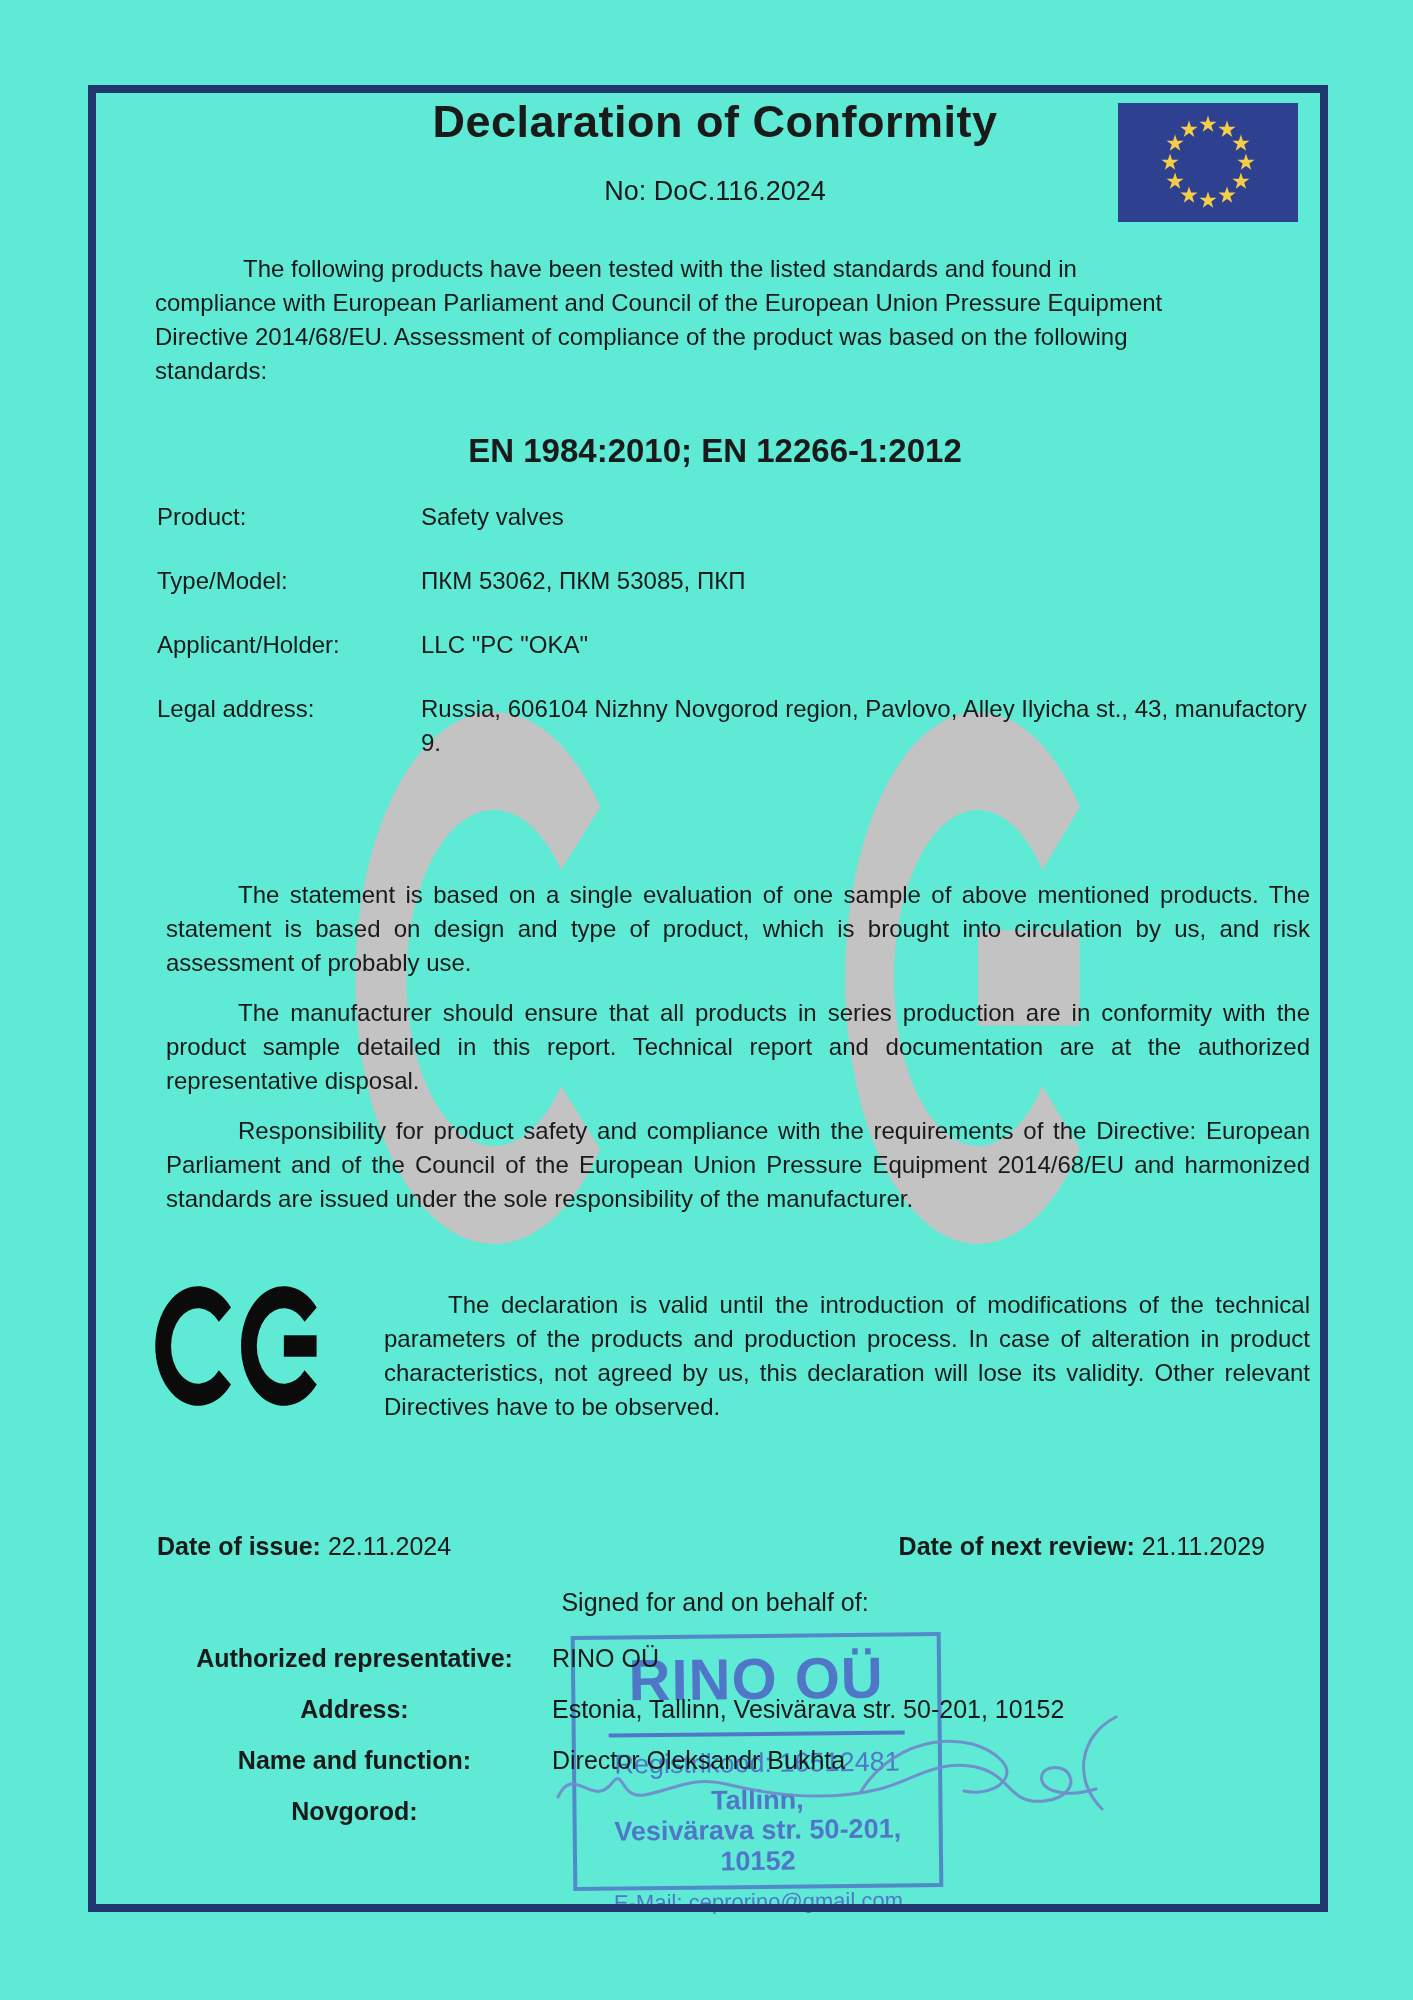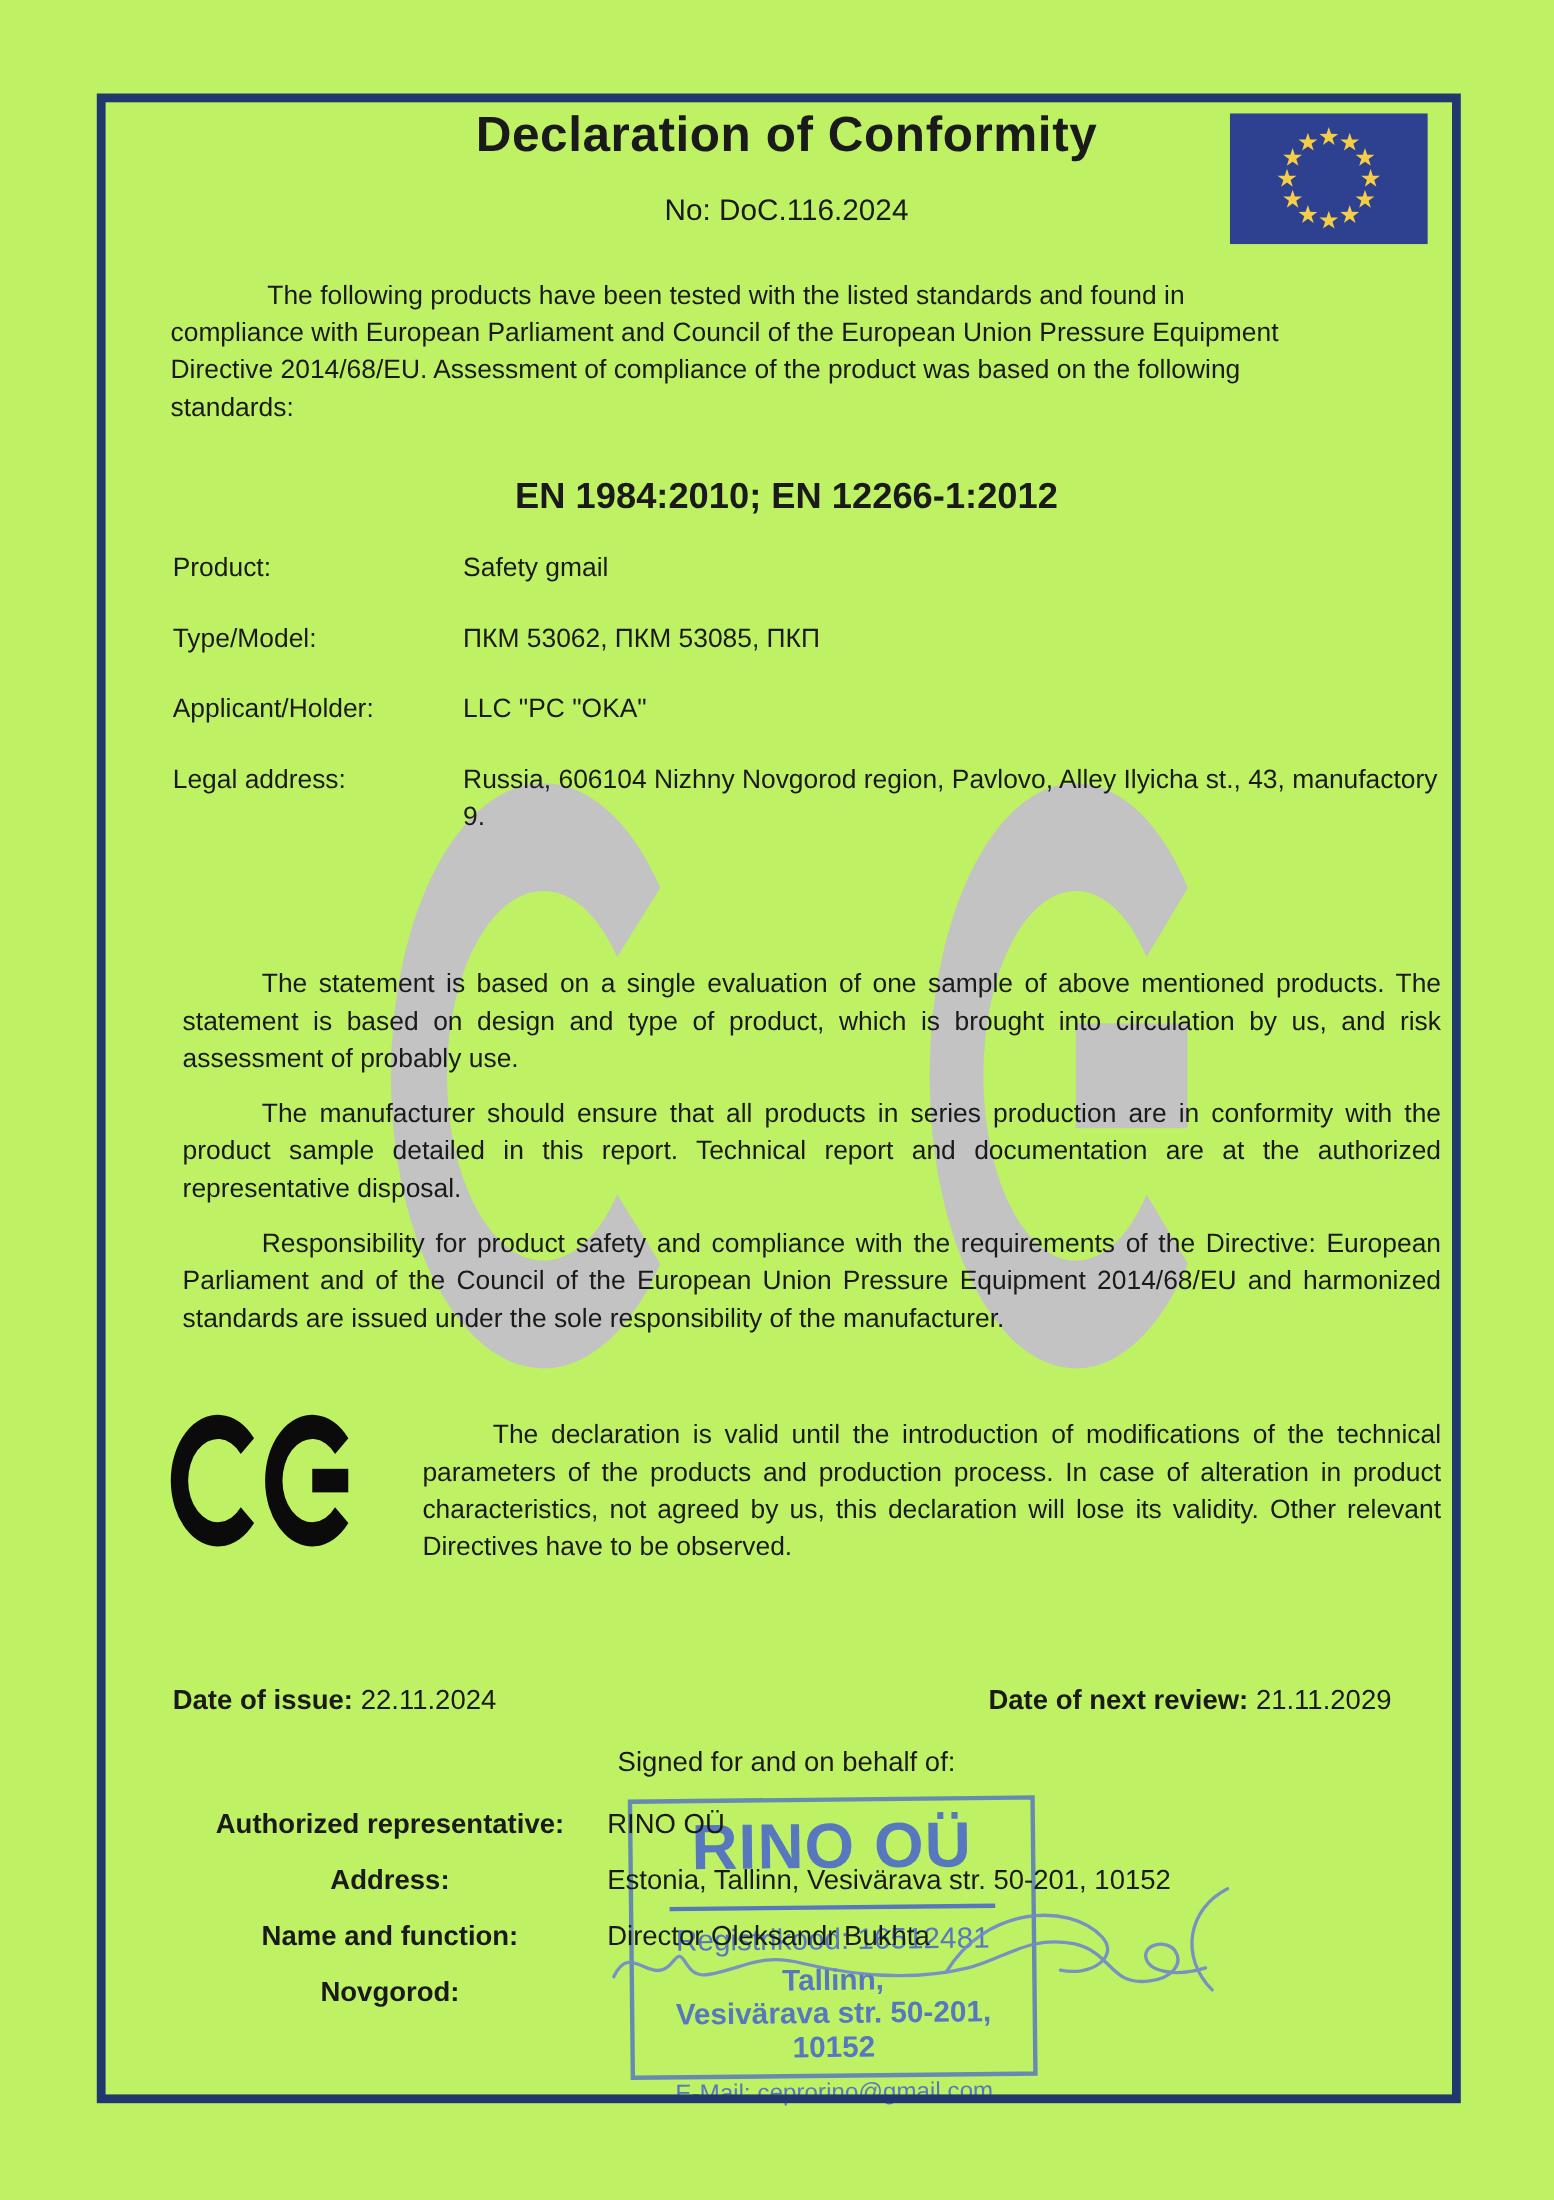--- a/index.html
+++ b/index.html
@@ -1,19 +1,19 @@
 <!DOCTYPE html>
 <html><head>
 <meta charset="utf-8">
 <style>
   html,body{margin:0;padding:0;background:#ffffff;}
   .page{
     position:relative;
     width:1413px;height:2000px;
-    background:#bef264;
+    background:#5eead4;
     font-family:"Liberation Sans","DejaVu Sans",sans-serif;
     color:#1a1a1a;
     overflow:hidden;
   }
   .frame{
     position:absolute;left:88px;top:85px;width:1240px;height:1827px;
     border:8px solid #20386e;box-sizing:border-box;
     z-index:1;pointer-events:none;
   }
   .abs{position:absolute;}
@@ -111,21 +111,21 @@
     <use href="#st" transform="translate(122.9,40.5)"></use>
   </svg>
 
   <div class="abs z1 intro">The following products have been tested with the listed standards and found in compliance with European Parliament and Council of the European Union Pressure Equipment Directive 2014/68/EU. Assessment of compliance of the product was based on the following standards:</div>
 
   <div class="abs z1 standards">EN 1984:2010; EN 12266-1:2012</div>
 
   <div class="abs z1 fields">
     <div class="frow">
       <div class="lbl">Product:</div>
-      <div class="val">Safety gmail</div>
+      <div class="val">Safety valves</div>
     </div>
     <div class="frow">
       <div class="lbl">Type/Model:</div>
       <div class="val">ПКМ 53062, ПКМ 53085, ПКП</div>
     </div>
     <div class="frow">
       <div class="lbl">Applicant/Holder:</div>
       <div class="val">LLC "PC "OKA"</div>
     </div>
     <div class="frow">

